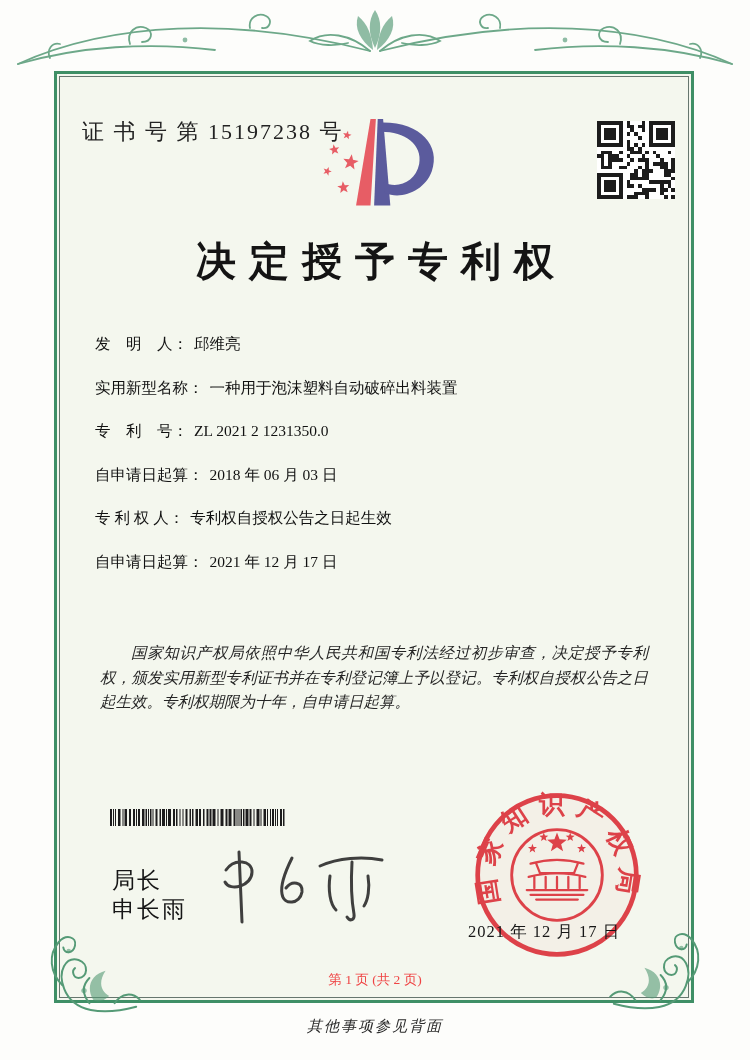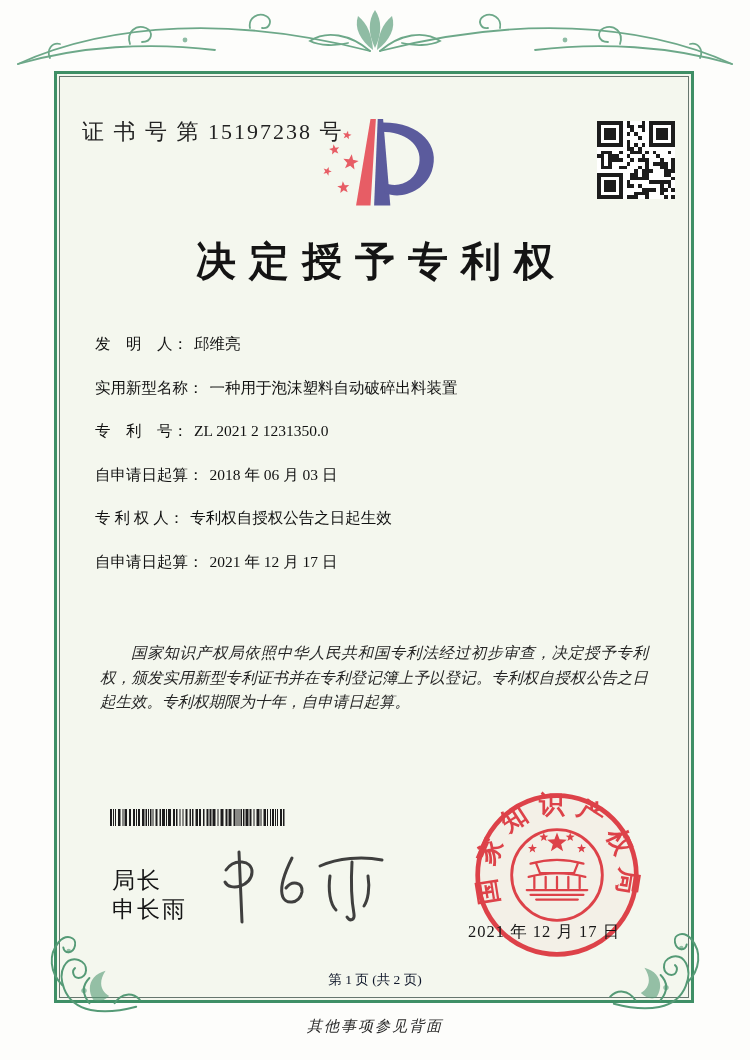--- a/index.html
+++ b/index.html
@@ -41,21 +41,21 @@
   .paragraphs{
     left:88px;top:629px;width:572px;font-size:15.5px;line-height:24.6px;
     font-style:italic;color:#252525;text-align:justify;
   }
   .paragraphs p{margin:12px;text-indent:2em;}
   .barcode{left:110px;top:809px;width:178px;height:17px;}
   .director{left:112px;top:866px;font-size:23px;line-height:29px;color:#161616;letter-spacing:2px;}
   .signature{left:210px;top:846px;}
   .seal{left:472px;top:790px;}
   .seal-date{left:468px;top:921px;font-size:16.5px;letter-spacing:1px;color:#161616;}
-  .page-info{left:55px;top:971px;width:640px;text-align:center;font-size:13.5px;color:#0f172a;}
+  .page-info{left:55px;top:971px;width:640px;text-align:center;font-size:13.5px;color:#ef4444;}
   .back-note{left:0;top:1017px;width:750px;text-align:center;font-size:15px;font-style:italic;color:#2a2a2a;letter-spacing:2px;}
   .ornament-top{left:10px;top:6px;}
   .flourish-bl{left:38px;top:933px;}
   .flourish-br{left:602px;top:930px;}
   svg{display:block;}
 </style>
 </head>
 <body style="--frame-green: #3f8f66; --seal-red: #dd4249; --logo-blue: #5b5b9d; --logo-red: #e75d65; --ornament-green: #559a76; --paper: #f4f7ee;">
 
 <svg class="abs ornament-top" width="730" height="64" viewBox="0 0 730 64">

